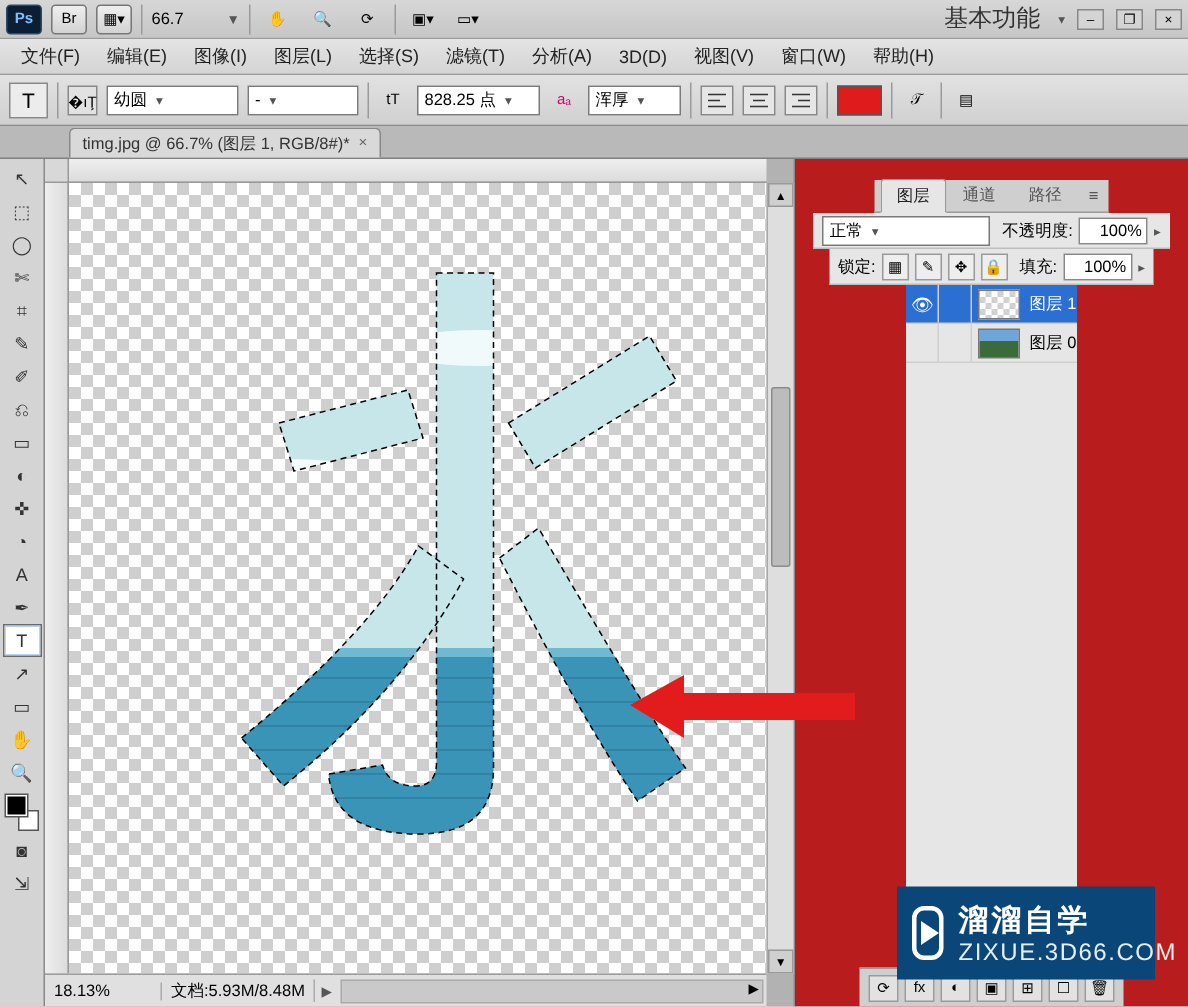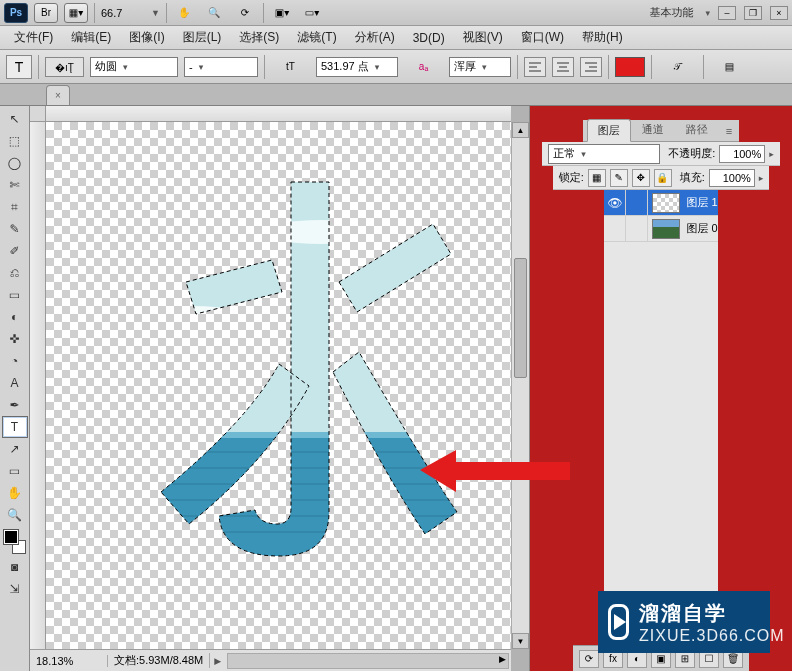--- a/index.html
+++ b/index.html
@@ -4,34 +4,34 @@
 <style>
 * { box-sizing: border-box; margin: 0; padding: 0; font-family: "Microsoft YaHei", Tahoma, sans-serif; }
 body { width: 792px; height: 671px; background: #fff; overflow: hidden; position: relative; }
 
 
 .titlebar { height: 26px; background: linear-gradient(#d7d7d7,#c6c6c6); display:flex; align-items:center; padding:0 4px; gap:6px; border-bottom:1px solid #9a9a9a; }
 .titlebar .icon-btn { width:24px; height:20px; border:1px solid #777; background:linear-gradient(#efefef,#d2d2d2); border-radius:3px; display:flex; align-items:center; justify-content:center; font-size:10px;}
 .titlebar .sep { width:1px; height:20px; background:#9a9a9a; }
 .zoom-field { font-size:11px; min-width:44px; }
 .titlebar .spacer { flex:1; }
-.workspace-label { font-size:11px; color:#333; padding:0 6px; }
+.workspace-label { font-size:16px; color:#333; padding:0 6px; }
 .winbtn { width:18px; height:14px; border:1px solid #888; background:#d4d4d4; margin-left:2px; font-size:9px; display:flex; align-items:center; justify-content:center;}
 
 
 .menubar { height:24px; background:linear-gradient(#e4e4e4,#d4d4d4); border-bottom:1px solid #9a9a9a; display:flex; align-items:center; padding:0 6px; gap:2px;}
 .menubar .menu-item { font-size:12px; padding:2px 8px; color:#222; cursor:default;}
 
 
 .optbar { height:34px; background:linear-gradient(#e2e2e2,#d0d0d0); border-bottom:1px solid #8e8e8e; display:flex; align-items:center; padding:0 6px; gap:6px;}
 .optbar .tool-glyph { width:26px; height:24px; border:1px solid #888; background:#ececec; display:flex; align-items:center; justify-content:center; font-size:14px;}
 .optbar .sep { width:1px; height:24px; background:#9a9a9a;}
 .combo { height:20px; border:1px solid #7a7a7a; background:#fff; font-size:11px; padding:0 4px; display:flex; align-items:center; gap:4px;}
 .combo::after { content:"▾"; font-size:9px; color:#555; margin-left:2px;}
-.icon-small { width:39px; height:20px; border:1px solid #888; background:#e2e2e2; font-size:10px; display:flex; align-items:center; justify-content:center;}
+.icon-small { width:20px; height:20px; border:1px solid #888; background:#e2e2e2; font-size:10px; display:flex; align-items:center; justify-content:center;}
 .align-btn { width:22px; height:20px; border:1px solid #888; background:#e6e6e6; display:flex; align-items:center; justify-content:center;}
 .align-btn svg { pointer-events:none; }
 .color-swatch { width:30px; height:20px; border:1px solid #555; }
 
 
 .doctabs { height:22px; background:#b9b9b9; border-bottom:1px solid #808080; display:flex; align-items:flex-end; padding-left:46px;}
 .doctab { height:20px; background:#d9d9d9; border:1px solid #888; border-bottom:none; border-radius:4px 4px 0 0; padding:0 8px; display:flex; align-items:center; font-size:11px; color:#333; gap:6px;}
 .doctab .close { font-size:10px; color:#666; }
 
 
@@ -149,21 +149,21 @@
   <div class="icon-small">�ıŢ</div>
   <div class="combo" style="width:88px;">
       <span>幼圆</span>
     </div>
   <div class="combo" style="width:74px;">
       <span>-</span>
     </div>
   <div class="sep"></div>
   <span class="icon-small" style="border:none;background:none;">tT</span>
   <div class="combo" style="width:82px;">
-      <span>531.97 点</span>
+      <span>828.25 点</span>
     </div>
   <span class="icon-small" style="border:none;background:none;color:#c06;">aₐ</span>
   <div class="combo" style="width:62px;">
       <span>浑厚</span>
     </div>
   <div class="sep"></div>
   <div class="align-btn">
       <svg width="14" height="12">
         <line x1="1" y1="2" x2="13" y2="2" stroke="#333"></line>
         <line x1="1" y1="6" x2="9" y2="6" stroke="#333"></line>
@@ -187,20 +187,21 @@
   <div class="sep"></div>
   <div class="color-swatch" style="background:#e01b1b"></div>
   <div class="sep"></div>
   <div class="icon-small" style="border:none;background:none;">𝒯</div>
   <div class="sep"></div>
   <div class="icon-small" style="border:none;background:none;">▤</div>
 </div>
 
 <div class="doctabs">
   <div class="doctab">
+    <span>timg.jpg @ 66.7% (图层 1, RGB/8#)*</span>
     <span class="close">×</span>
   </div>
 </div>
 
 <div class="workarea">
 
   <div class="toolbox">
     <div class="tool">↖</div>
     <div class="tool">⬚</div>
     <div class="tool">◯</div>

